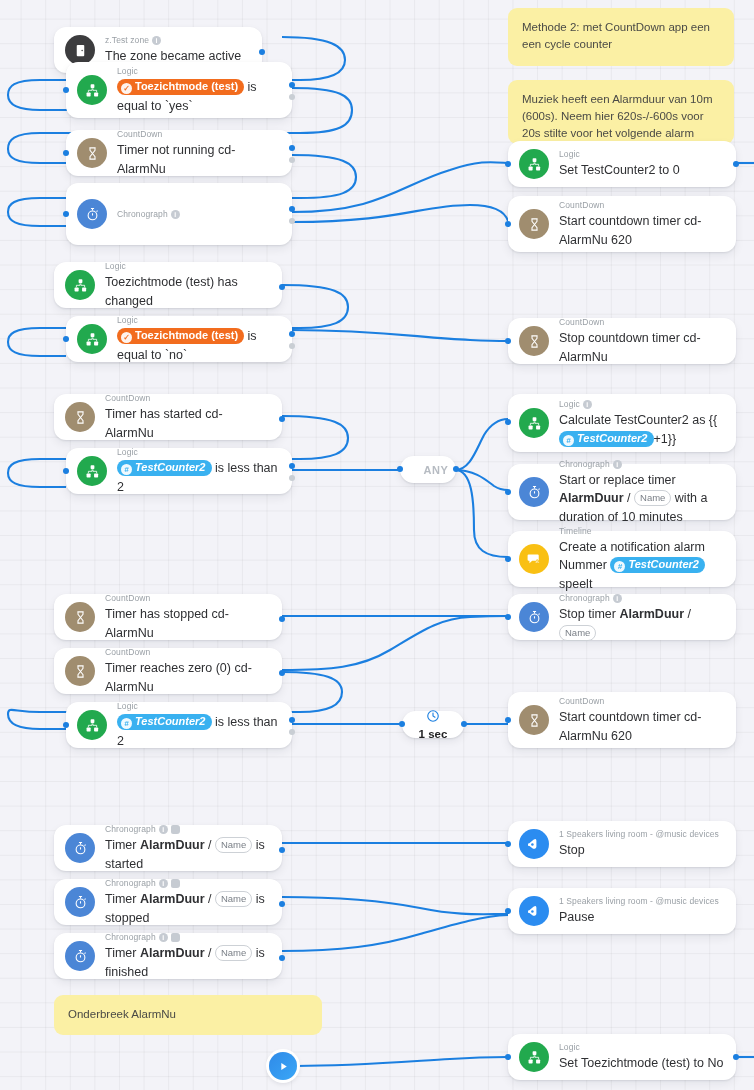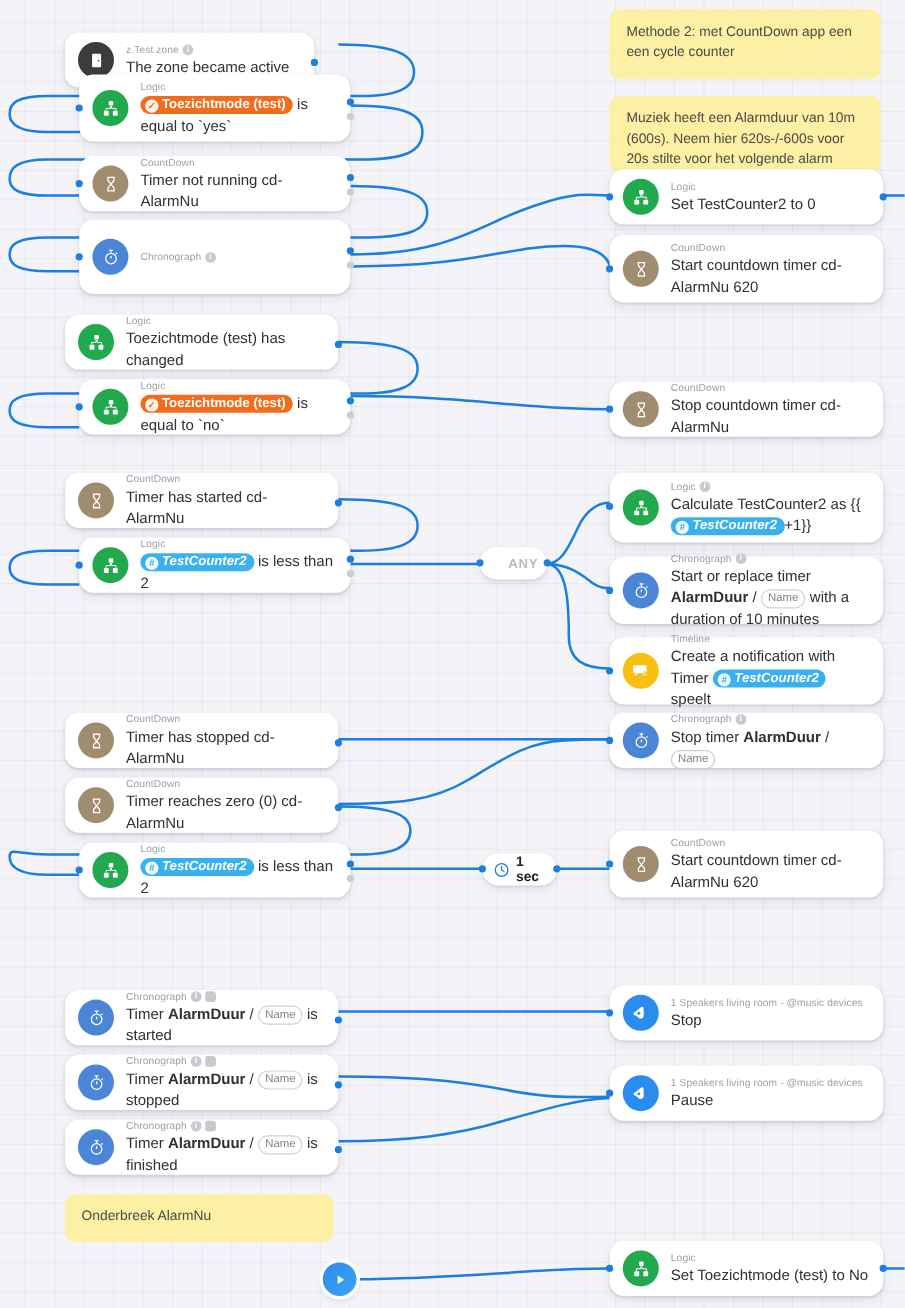--- a/index.html
+++ b/index.html
@@ -205,21 +205,21 @@
 
       <path d="M736 163 L 754 163"></path>
       <path d="M736 1057 L 754 1057"></path>
     </g>
   </svg>
 
   <div class="note" style="left:508px;top:8px;width:226px;height:58px;">Methode 2: met CountDown app een een cycle counter</div>
 
   <div class="note" style="left:508px;top:80px;width:226px;height:64px;">Muziek heeft een Alarmduur van 10m (600s). Neem hier 620s-/-600s  voor 20s stilte voor het volgende alarm</div>
 
-  <div class="note" style="left:54px;top:995px;width:224px;height:40px;padding-top:11px;">Onderbreek AlarmNu</div>
+  <div class="note" style="left:54px;top:995px;width:268px;height:40px;padding-top:11px;">Onderbreek AlarmNu</div>
 
   <div class="card" style="left:54px;top:27px;width:208px;height:46px;">
     <span class="ic ic-dark">
       <svg width="15" height="15" viewBox="0 0 24 24" fill="#fff">
         <rect x="6" y="3" width="12" height="18" rx="1.5"></rect>
         <circle cx="14.6" cy="12" r="1.15" fill="#3c3c3e"></circle>
       </svg>
     </span>
     <span class="body">
       <span class="cap">
@@ -566,21 +566,21 @@
       <svg width="16" height="16" viewBox="0 0 24 24" fill="#fff">
         <path d="M4 5.2h13.5a1.6 1.6 0 011.6 1.6v6.4a1.6 1.6 0 01-1.6 1.6H9.3L5.2 18.4V14.8H4a1.6 1.6 0 01-1.6-1.6V6.8A1.6 1.6 0 014 5.2z"></path>
         <path d="M16.8 12.4l3.3 5.6h-6.6z" fill="#fff" stroke="#f9c013" stroke-width="1"></path>
         <path d="M16.8 14.6v2M16.8 17.4v.1" stroke="#f9c013" stroke-width="1.1" stroke-linecap="round"></path>
       </svg>
     </span>
     <span class="body">
       <span class="cap">
         <span>Timeline</span>
       </span>
-      <span class="ttl"><span>Create a notification with Timer </span><span class="chip chip-blue"><span class="g">#</span><span>TestCounter2</span></span> <span>speelt</span></span>
+      <span class="ttl"><span>Create a notification alarm Nummer </span><span class="chip chip-blue"><span class="g">#</span><span>TestCounter2</span></span> <span>speelt</span></span>
     </span>
     <span class="dot in" style="top:25px;"></span>
   </div>
 
   <div class="card" style="left:508px;top:594px;width:228px;height:46px;">
     <span class="ic ic-blue">
       <svg width="15" height="15" viewBox="0 0 24 24" fill="none" stroke="#fff" stroke-width="1.7">
         <circle cx="12" cy="13.5" r="7"></circle>
         <path d="M9.5 2.5h5M12 2.5v3M12 13.5V10M18.5 7.5l1.6-1.6"></path>
       </svg>
@@ -660,21 +660,21 @@
     <span class="dot in" style="top:20px;"></span>
     <span class="dot out" style="top:20px;"></span>
   </div>
 
   <div class="pill" style="left:400px;top:456px;width:56px;">
     <span class="lbl-any">ANY</span>
     <span class="dot in" style="top:10px;"></span>
     <span class="dot out" style="top:10px;"></span>
   </div>
 
-  <div class="pill" style="left:402px;top:711px;width:62px;gap:5px;padding:0 9px;">
+  <div class="pill" style="left:402px;top:711px;width:62px;gap:5px;padding:0 9px;flex-direction:column;">
     <span style="display:flex;">
       <svg width="14" height="14" viewBox="0 0 24 24" fill="none" stroke="#1b7fe0" stroke-width="1.9">
         <circle cx="12" cy="12" r="9"></circle>
           <path d="M12 6.8V12l3.4 2.1" stroke-linecap="round"></path>
       </svg>
     </span>
     <span class="lbl-delay">1 sec</span>
     <span class="dot in" style="top:10px;"></span>
     <span class="dot out" style="top:10px;"></span>
   </div>

